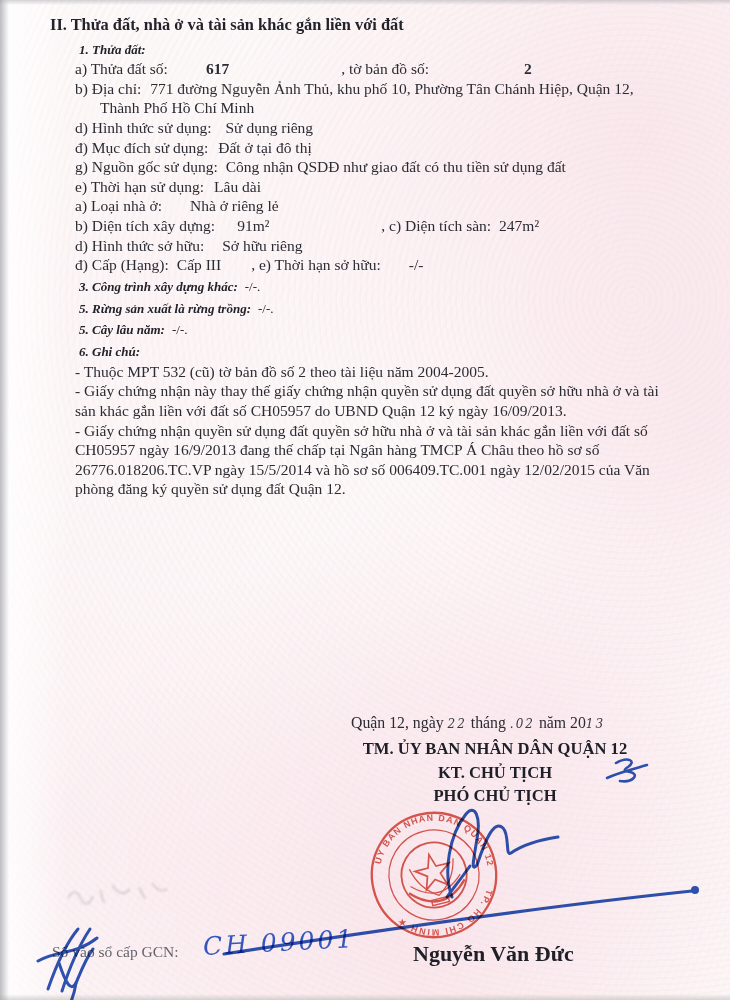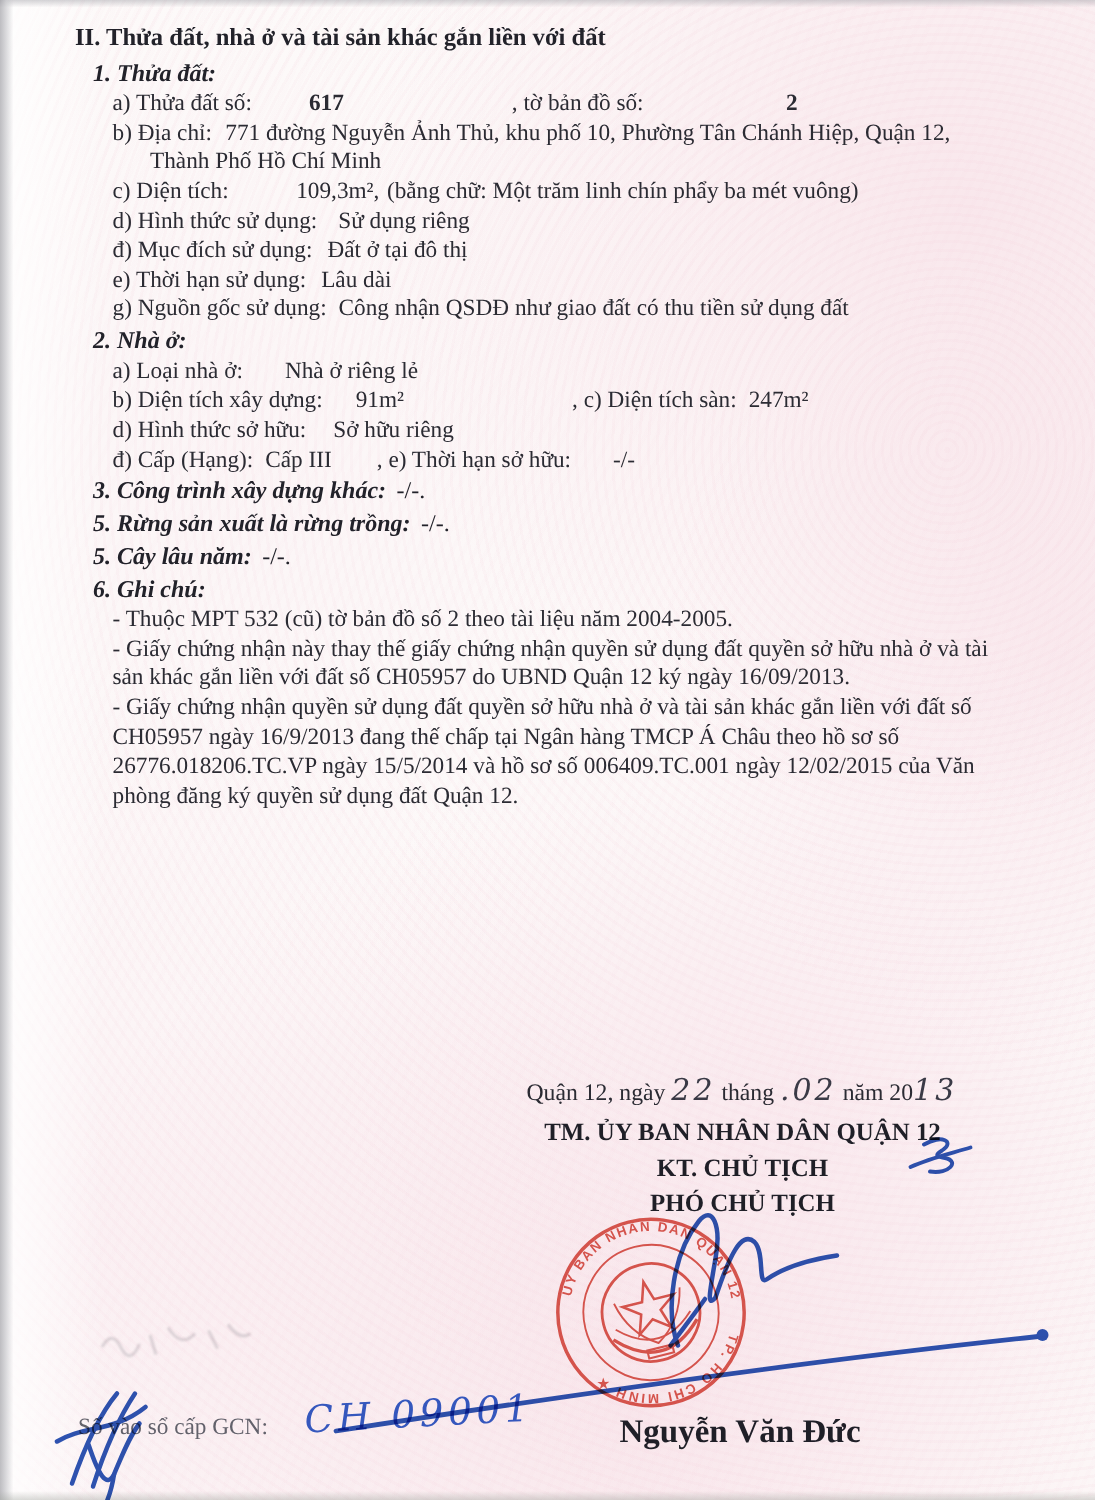--- a/index.html
+++ b/index.html
@@ -21,35 +21,35 @@
   }
   .edge-left{position:absolute;left:0;top:0;width:9px;height:100%;
     background:linear-gradient(90deg,#9a9aa0,#c6c6ca 45%,rgba(200,200,205,0));opacity:.65;}
   .edge-top{position:absolute;left:0;top:0;width:100%;height:5px;
     background:linear-gradient(180deg,#a8a8ae,rgba(190,190,196,0));opacity:.5;}
   .edge-bottom{position:absolute;left:0;bottom:0;width:100%;height:6px;
     background:linear-gradient(0deg,#9fa49d,rgba(170,175,168,0));opacity:.4;}
 
   .doc-body{position:absolute;left:50px;top:15px;width:625px;font-size:15.5px;line-height:19.6px;}
   .title{font-weight:bold;font-size:16.4px;margin:0 0 5px 0;color:#22222a;}
-  .sec-h{font-weight:bold;font-style:italic;font-size:16px;margin-left:12px;color:#22222a;}
+  .sec-h{font-weight:bold;font-style:italic;font-size:13px;margin-left:29px;color:#22222a;}
   .sec-h .plain-val{font-weight:normal;font-style:normal;margin-left:7px;}
   .line{margin-left:25px;white-space:nowrap;}
   .wrapline{margin-left:25px;}
   .hang{padding-left:25px;text-indent:-25px;}
   .mt2{margin-top:2.2px;}
   .bold{font-weight:bold;}
   .g5{margin-left:5px;} .g8{margin-left:8px;} .g10{margin-left:10px;}
   .g14{margin-left:14px;} .g18{margin-left:18px;} .g22{margin-left:22px;}
   .g28{margin-left:28px;} .g30{margin-left:30px;} .g38{margin-left:38px;}
   .g45{margin-left:45px;} .g85{margin-left:112px;font-family:Liberation Serif, serif;} .g95{margin-left:95px;}
 
   .sign-block{position:absolute;left:345px;top:714px;width:300px;text-align:center;}
   .date-line{font-size:15.8px;text-align:left;padding-left:6px;white-space:nowrap;margin-bottom:5px;color:#2b2b33;}
-  .hw{font-family:"DejaVu Serif",serif;font-style:italic;font-size:20px;letter-spacing:2px;color:#3a3a46;}
+  .hw{font-family:"DejaVu Serif",serif;font-style:italic;font-size:12px;letter-spacing:2px;color:#3a3a46;}
   .sign-bold{font-weight:bold;font-size:16.6px;line-height:23.5px;color:#1f1f27;white-space:nowrap;}
   .signer-name{position:absolute;left:413px;top:941px;font-weight:bold;font-size:22px;color:#1f1f27;}
 
   .footer-line{position:absolute;left:52px;top:943px;font-size:15.5px;color:#565660;opacity:.92;}
   .hw-blue{position:absolute;left:203px;top:928px;font-family:"DejaVu Serif",serif;font-style:italic;
     font-size:25px;letter-spacing:3px;color:#3557bd;transform:rotate(-3deg);white-space:nowrap;}
 
   .stamp{position:absolute;left:368px;top:809px;width:132px;height:132px;transform:rotate(-14deg);
     opacity:.88;mix-blend-mode:multiply;}
   .ink-overlay{position:absolute;left:0;top:0;width:730px;height:1000px;pointer-events:none;
@@ -71,41 +71,37 @@
 
     <div class="line">
       <span>a) Thửa đất số:</span><span class="bold g38">617</span><span class="g85">, tờ bản đồ số:</span><span class="bold g95">2</span>
     </div>
 
     <div class="wrapline hang">
       <span>b) Địa chỉ:</span>
       <span class="g5">771 đường Nguyễn Ảnh Thủ, khu phố 10, Phường Tân Chánh Hiệp, Quận 12, Thành Phố Hồ Chí Minh</span>
     </div>
 
-    <div class="line">
-      <span>c) Diện tích:</span><span class="g45">109,3m²,</span><span class="g5">(bằng chữ: Một trăm linh chín phẩy ba mét vuông)</span>
-    </div>
 
     <div class="line">
       <span>d) Hình thức sử dụng:</span><span class="g14">Sử dụng riêng</span>
     </div>
 
     <div class="line">
       <span>đ) Mục đích sử dụng:</span><span class="g10">Đất ở tại đô thị</span>
     </div>
 
     <div class="line">
+      <span>g) Nguồn gốc sử dụng:</span><span class="g8">Công nhận QSDĐ như giao đất có thu tiền sử dụng đất</span>
+    </div>
+
+    <div class="line">
       <span>e) Thời hạn sử dụng:</span><span class="g10">Lâu dài</span>
     </div>
 
-    <div class="line">
-      <span>g) Nguồn gốc sử dụng:</span><span class="g8">Công nhận QSDĐ như giao đất có thu tiền sử dụng đất</span>
-    </div>
-
-    <div class="sec-h mt2">2. Nhà ở:</div>
 
     <div class="line">
       <span>a) Loại nhà ở:</span><span class="g28">Nhà ở riêng lẻ</span>
     </div>
 
     <div class="line">
       <span>b) Diện tích xây dựng:</span><span class="g22">91m²</span><span class="g85">, c) Diện tích sàn:</span><span class="g8">247m²</span>
     </div>
 
     <div class="line">

